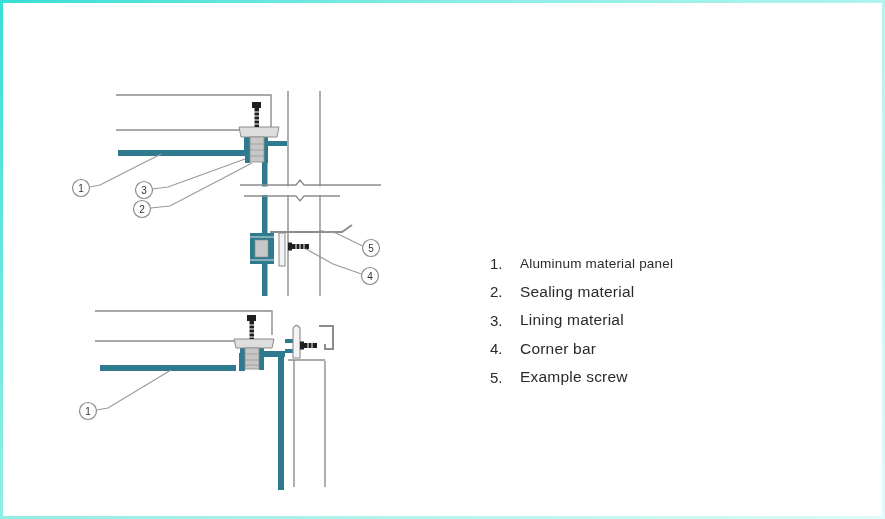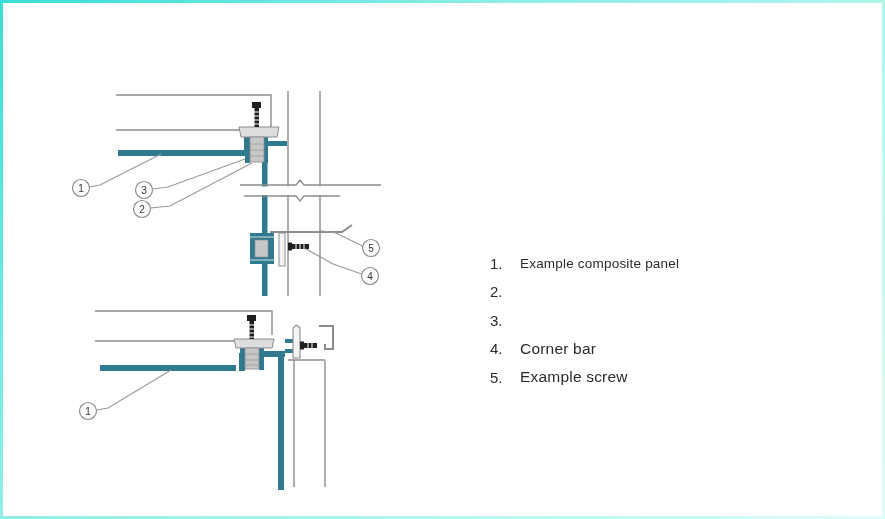--- a/index.html
+++ b/index.html
@@ -186,27 +186,29 @@
         <g>
           <circle cx="85" cy="408" r="8.5" fill="#ffffff" stroke="#8c8c8c" stroke-width="1.2"></circle>
           <text x="85" y="411.5" text-anchor="middle" font-size="10" fill="#333333">1</text>
         </g>
       </g>
     </svg>
 
     <div class="legend">
       <div class="legend-row small">
         <span class="legend-num">1.</span>
-        <span class="legend-label">Example composite panel</span>
+        <span class="legend-label">Aluminum material panel</span>
       </div>
       <div class="legend-row">
         <span class="legend-num">2.</span>
+        <span class="legend-label">Sealing material</span>
       </div>
       <div class="legend-row">
         <span class="legend-num">3.</span>
+        <span class="legend-label">Lining material</span>
       </div>
       <div class="legend-row">
         <span class="legend-num">4.</span>
         <span class="legend-label">Corner bar</span>
       </div>
       <div class="legend-row">
         <span class="legend-num">5.</span>
         <span class="legend-label">Example screw</span>
       </div>
     </div>

